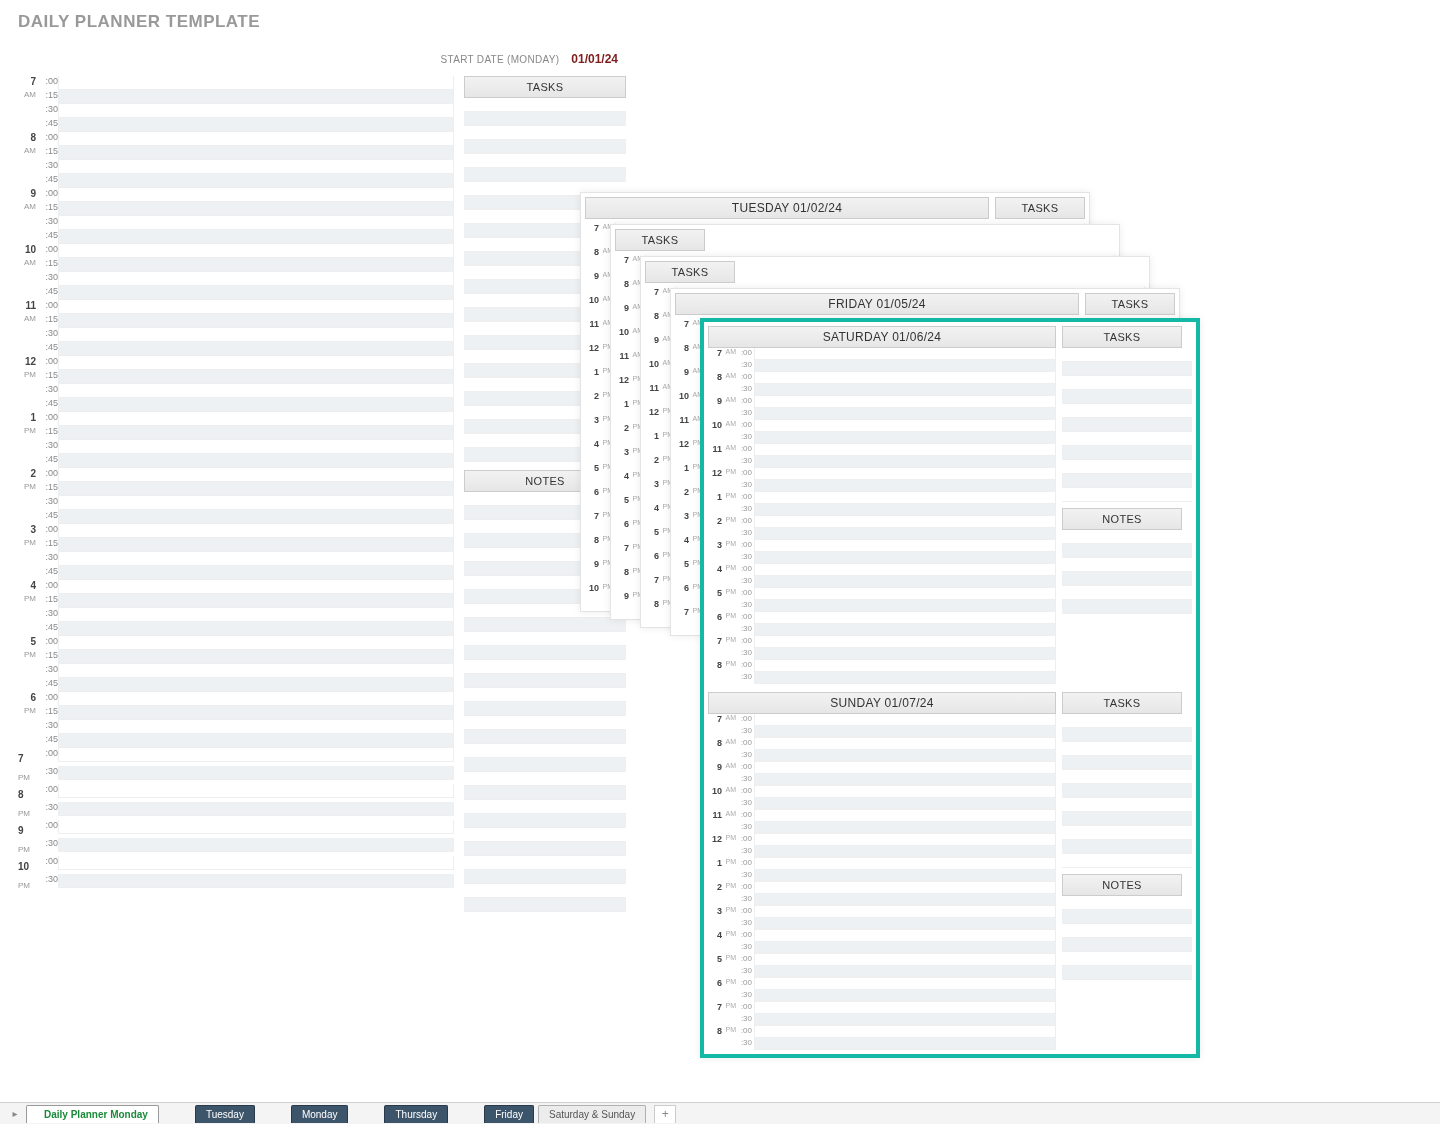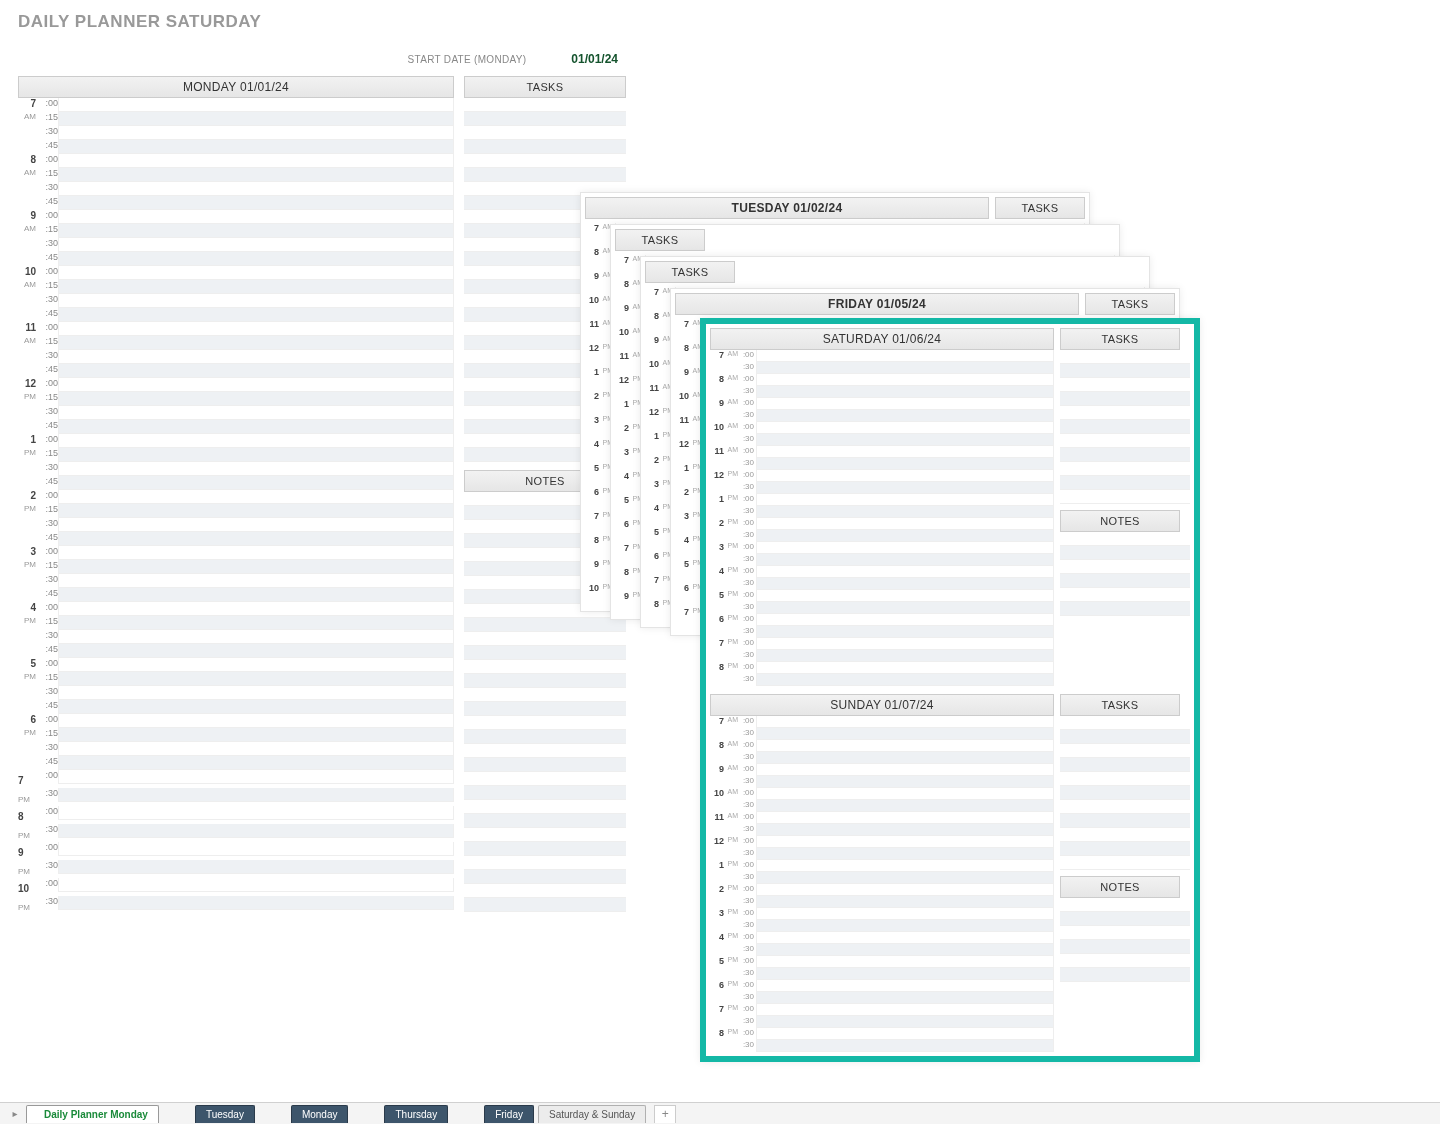--- a/index.html
+++ b/index.html
@@ -33,22 +33,21 @@
   gap: 12px;
 }
 .start-date-label {
   font-size: 10px;
   color: #888;
   letter-spacing: 0.3px;
 }
 .start-date-value {
   font-size: 12px;
   font-weight: 700;
-  color: #14532d;
-  margin-left: 33px;
+  color: #7f1d1d;
 }
 
 
 .monday-block {
   position: absolute;
   top: 76px;
   left: 18px;
   width: 608px;
 }
 .day-header {
@@ -112,38 +111,38 @@
   position: absolute;
   background: #fff;
   box-shadow: 0 0 8px rgba(0,0,0,0.08);
   border: 1px solid #e4e4e4;
 }
 .day-card .card-top {
   display: flex;
   gap: 6px;
   padding: 4px;
 }
-.day-card .day-header { flex: 1; font-weight: bold; }
+.day-card .day-header { flex: 1; }
 .day-card .tasks-header { width: 90px; }
 
 .mini-grid {
   margin: 0 4px 4px 4px;
 }
 .mini-row { display: flex; height: 12px; }
 .mini-hour { width: 16px; font-size: 9px; font-weight: 700; text-align: right; color: #444; padding-right: 2px; }
 .mini-ampm { width: 14px; font-size: 7px; color: #aaa; text-align: right; padding-right: 2px; }
 .mini-min { width: 16px; font-size: 8px; color: #999; text-align: right; padding-right: 2px; }
 .mini-slot { flex:1; border:1px solid #eee; border-top:none; }
 .mini-slot.shade { background:#eef1f4; }
 
 .sat-sun-card {
   position: absolute;
   background: #fff;
   box-shadow: 0 0 8px rgba(0,0,0,0.08);
-  border: 6px solid #14b8a6;
+  border: 4px solid #14b8a6;
   padding: 4px;
 }
 .sat-sun-card .section { display:flex; gap:6px; }
 .sat-sun-card .day-header { flex:1; }
 .sat-sun-card .tasks-header { width:120px; }
 .sat-sun-card .mini-grid { margin:0; }
 
 
 .tab-bar {
   position: absolute;
@@ -207,31 +206,30 @@
   font-size: 12px;
   color: #888;
   cursor: pointer;
   background: #fff;
   margin-left: 4px;
 }
 </style>
 </head>
 <body>
 
-<h1 class="page-title">DAILY PLANNER SATURDAY</h1>
+<h1 class="page-title">DAILY PLANNER TEMPLATE</h1>
 
 <div class="start-date-row">
   <span class="start-date-label">START DATE (MONDAY)</span>
   <span class="start-date-value">01/01/24</span>
 </div>
 
 <div class="monday-block">
   <div style="display:flex; gap:10px;">
     <div style="flex:1;">
-      <div class="day-header">MONDAY 01/01/24</div>
       <div id="monday-grid">
           <div class="planner-row">
             <div style="width: 18px; display: flex;">
               <span class="hour-col" style="width: 18px;">7</span>
             </div>
             <div class="min-col">:00</div>
             <div class="slot-cell"></div>
           </div>
           <div class="planner-row">
             <div style="width: 18px; display: flex;">

